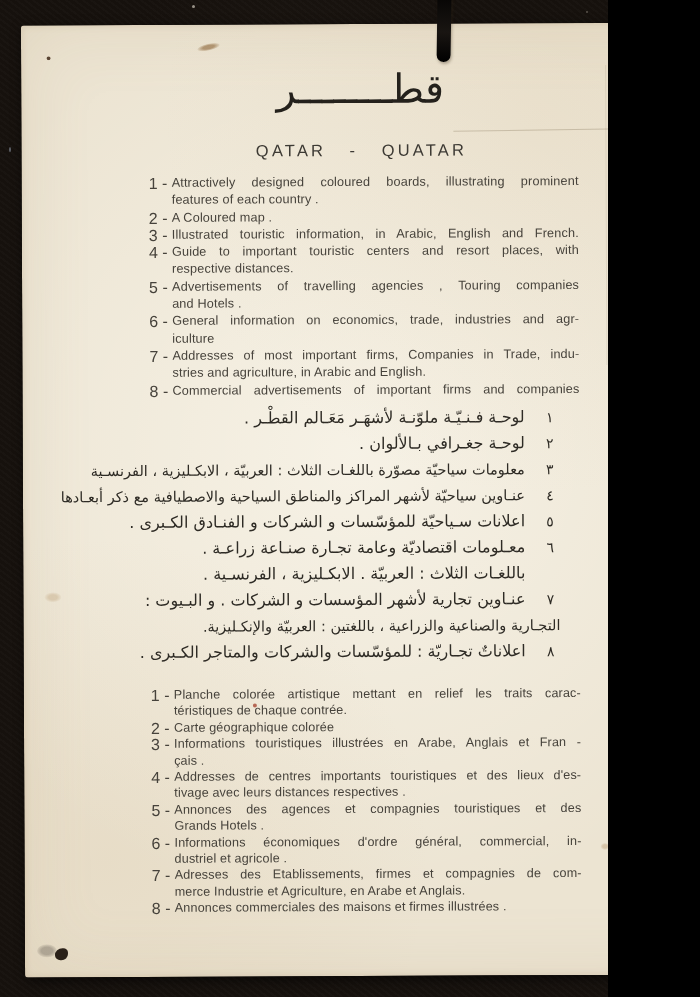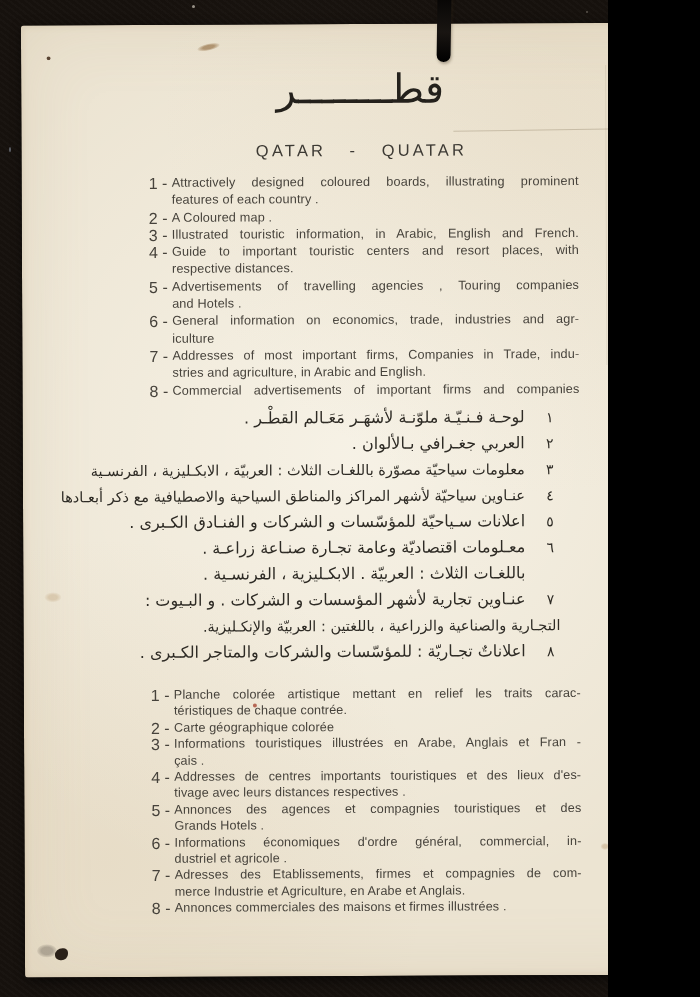--- a/index.html
+++ b/index.html
@@ -145,21 +145,21 @@
         <div class="line">stries and agriculture, in Arabic and English.</div>
       </div>
       <div class="item">
         <span class="num">8 - </span>
         <div class="line j">Commercial advertisements of important firms and companies</div>
       </div>
     </div>
 
     <div class="list-ar">
       <div class="ar-line"><span class="ar-num">١</span><span>لوحـة فـنـيّـة ملوّنـة لأشهَـر مَعَـالم القطْـر .</span></div>
-      <div class="ar-line"><span class="ar-num">٢</span><span>العربي جغـرافي بـالألوان .</span></div>
+      <div class="ar-line"><span class="ar-num">٢</span><span>لوحـة جغـرافي بـالألوان .</span></div>
       <div class="ar-line long"><span class="ar-num">٣</span><span>معلومات سياحيّة مصوّرة باللغـات الثلاث : العربيّة ، الابكـليزية ، الفرنسـية</span></div>
       <div class="ar-line long"><span class="ar-num">٤</span><span>عنـاوين سياحيّة لأشهر المراكز والمناطق السياحية والاصطيافية مع ذكر أبعـادها</span></div>
       <div class="ar-line"><span class="ar-num">٥</span><span>اعلانات سـياحيّة للمؤسّسات و الشركات و الفنـادق الكـبرى .</span></div>
       <div class="ar-line"><span class="ar-num">٦</span><span>معـلومات اقتصاديّة وعامة تجـارة صنـاعة زراعـة .</span></div>
       <div class="ar-line cont"><span>باللغـات الثلاث : العربيّة . الابكـليزية ، الفرنسـية .</span></div>
       <div class="ar-line"><span class="ar-num">٧</span><span>عنـاوين تجارية لأشهر المؤسسات و الشركات . و البـيوت :</span></div>
       <div class="ar-line long"><span>التجـارية والصناعية والزراعية ، باللغتين : العربيّة والإنكـليزية.</span></div>
       <div class="ar-line"><span class="ar-num">٨</span><span>اعلاناتٌ تجـاريّة : للمؤسّسات والشركات والمتاجر الكـبرى .</span></div>
     </div>
 

